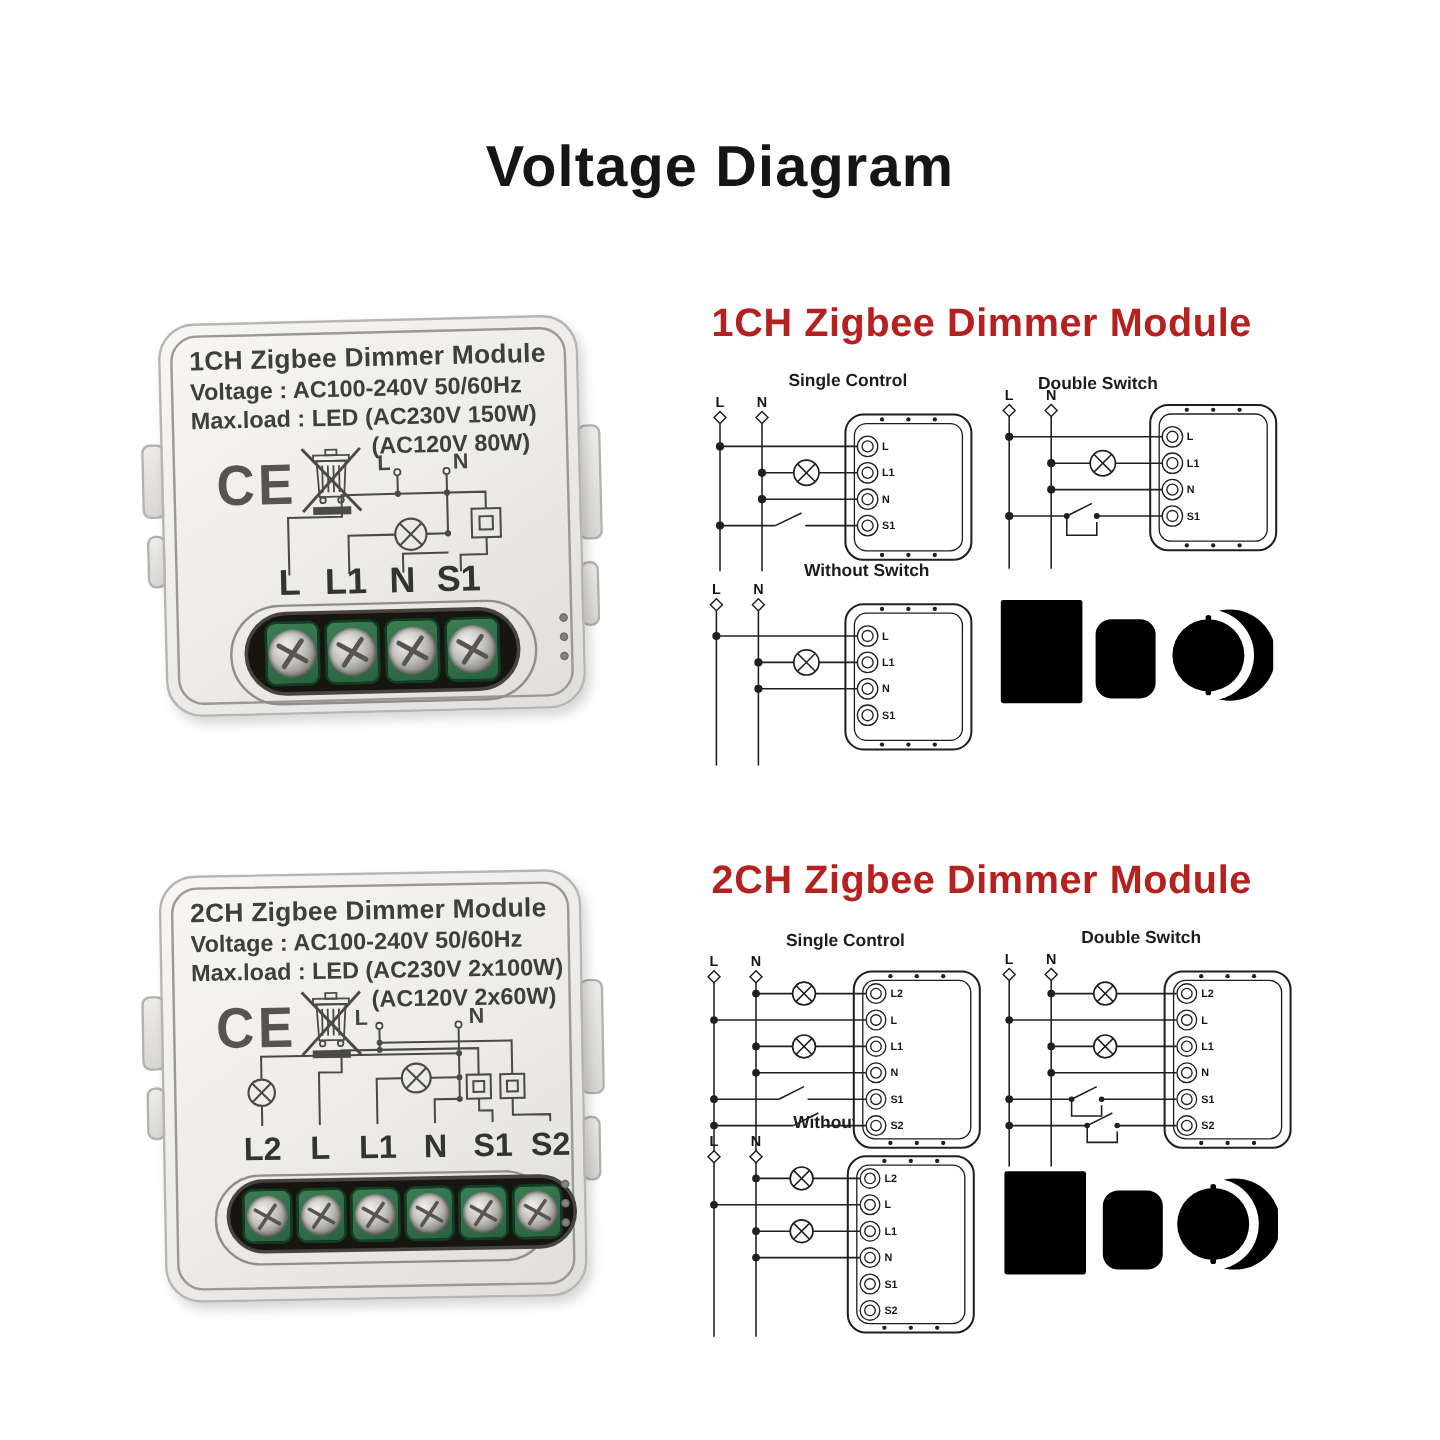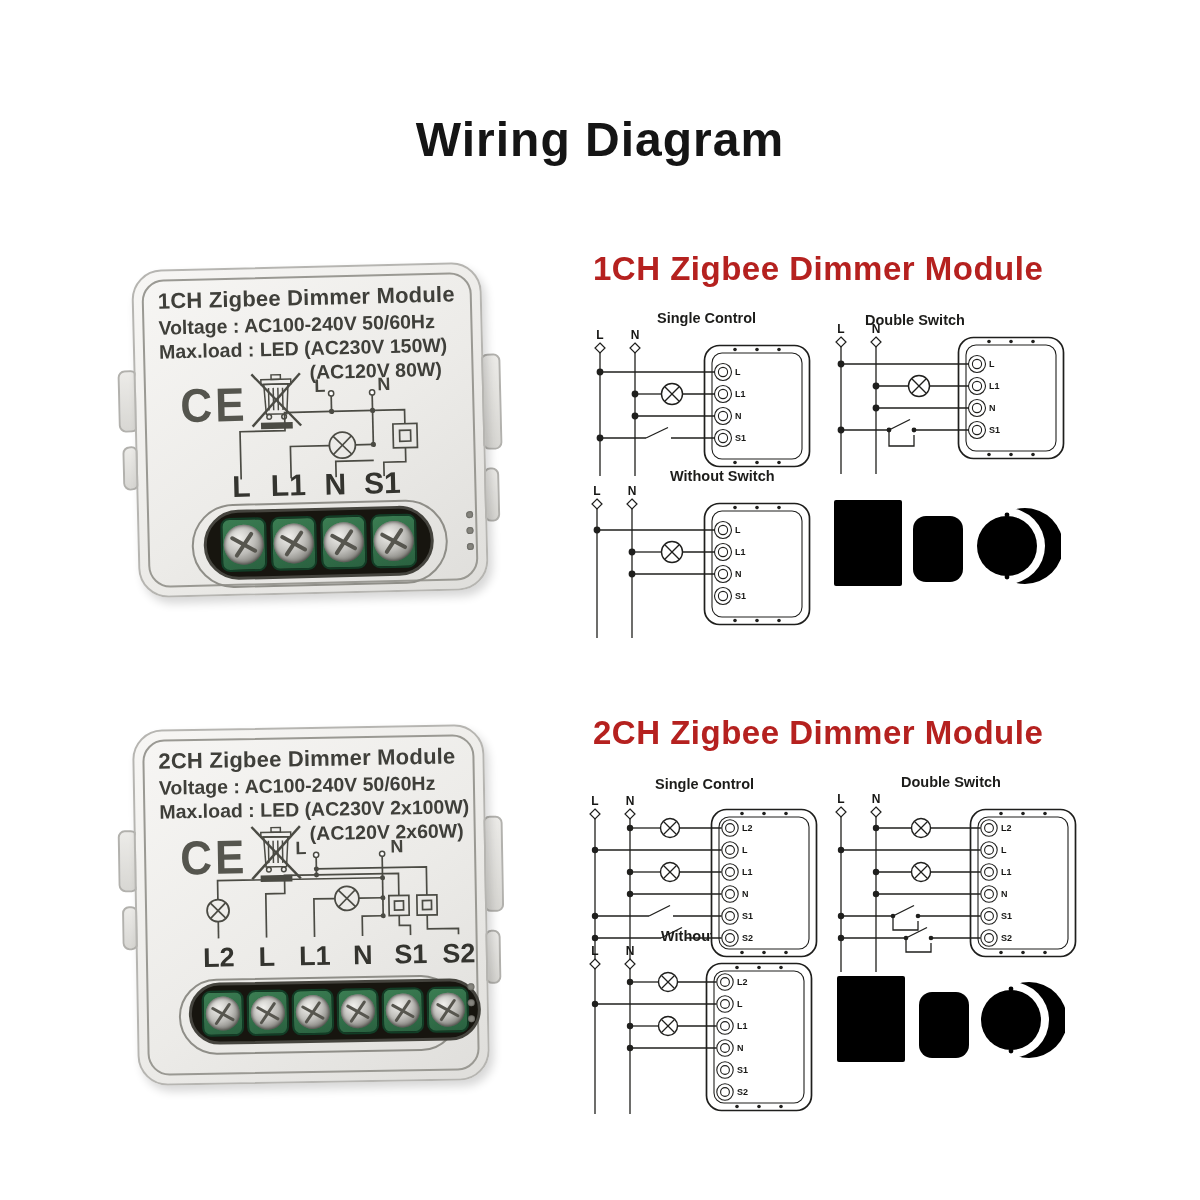--- a/index.html
+++ b/index.html
@@ -197,21 +197,21 @@
       <rect x="21" y="28" width="34" height="44" rx="8"></rect>
       <rect x="25" y="60" width="20" height="8" rx="4"></rect>
       <circle cx="38" cy="19" r="2.4"></circle>
         <circle cx="38" cy="81" r="2.4"></circle>
     </symbol>
   </defs>
 </svg>
 
 <div class="page">
 
-  <h1 class="title">Wiring Diagram</h1>
+  <h1 class="title">Voltage Diagram</h1>
 
   <figure class="device d1">
     <div class="clip c-l1"></div>
     <div class="clip c-l2"></div>
     <div class="clip c-r1"></div>
     <div class="clip c-r2"></div>
     <div class="dev-body"></div>
     <div class="dev-face"></div>
     <div class="ptxt">
       <div class="t1">1CH Zigbee Dimmer Module</div>

